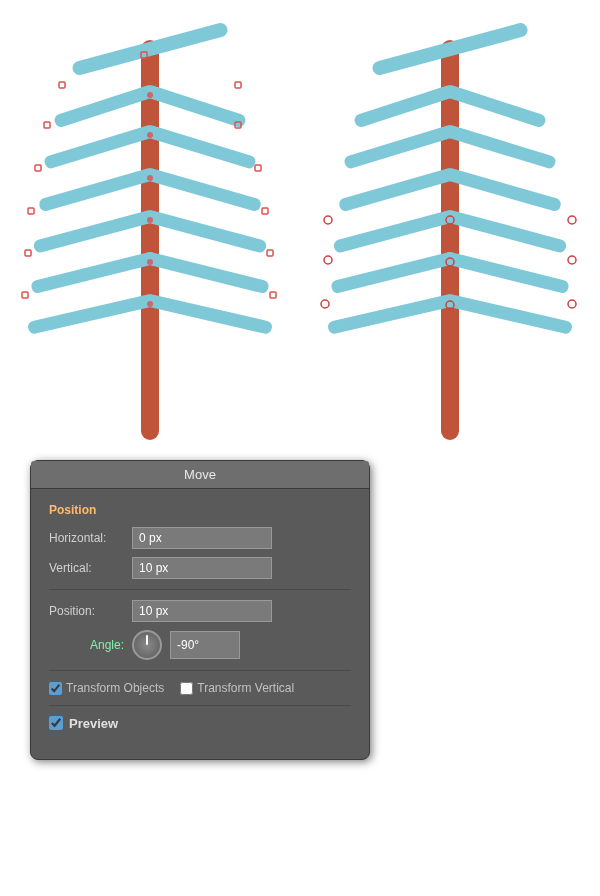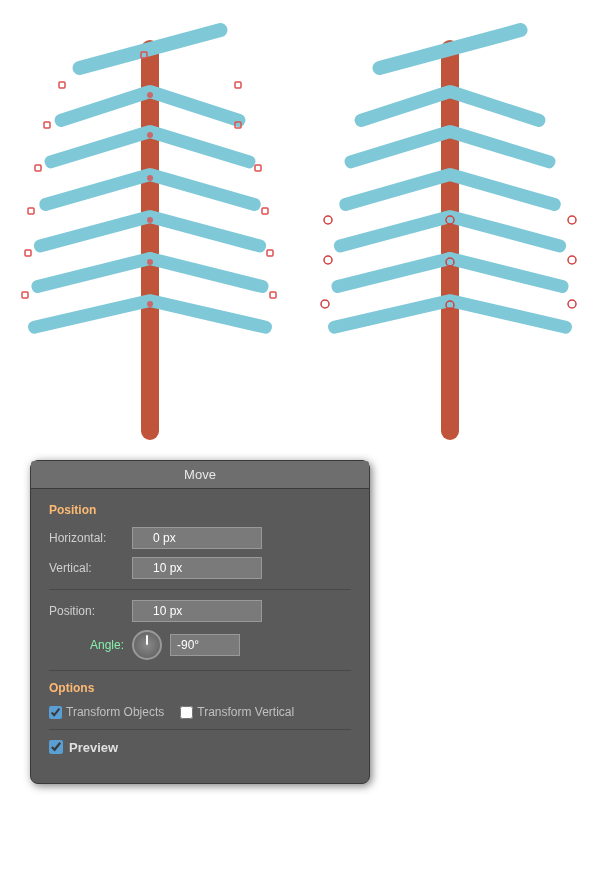--- a/index.html
+++ b/index.html
@@ -76,22 +76,22 @@
       width: 75px;
       margin-right: 8px;
       flex-shrink: 0;
     }
 
     .field-input {
       background: #7a7a7a;
       border: 1px solid #999;
       color: #ffffff;
       font-size: 12px;
-      padding: 2px 20px;
-      width: 130px;
+      padding: 2px 6px;
+      width: 140px;
       height: 22px;
       outline: none;
     }
 
     .angle-row {
       display: flex;
       align-items: center;
       margin-bottom: 10px;
     }
 
@@ -129,21 +129,21 @@
       border-radius: 1px;
     }
 
     .angle-input {
       background: #7a7a7a;
       border: 1px solid #999;
       color: #ffffff;
       font-size: 12px;
       padding: 2px 6px;
       width: 70px;
-      height: 22px;
+      height: 28px;
       outline: none;
     }
 
     .divider {
       height: 1px;
       background: #484848;
       margin: 10px 0;
     }
 
     .options-section {
@@ -324,21 +324,20 @@
 
     <div class="angle-row">
       <span class="angle-label">Angle:</span>
       <div class="angle-dial"></div>
       <input class="angle-input" type="text" value="-90°" style="">
     </div>
 
     <div class="divider"></div>
 
     <div class="options-section">
-      <div class="section-label">Options</div>
       <div class="checkbox-row">
         <label class="checkbox-item">
           <input type="checkbox" checked="" style="">
           <span>Transform Objects</span>
         </label>
         <label class="checkbox-item">
           <input type="checkbox" style="">
           <span>Transform Vertical</span>
         </label>
       </div>

